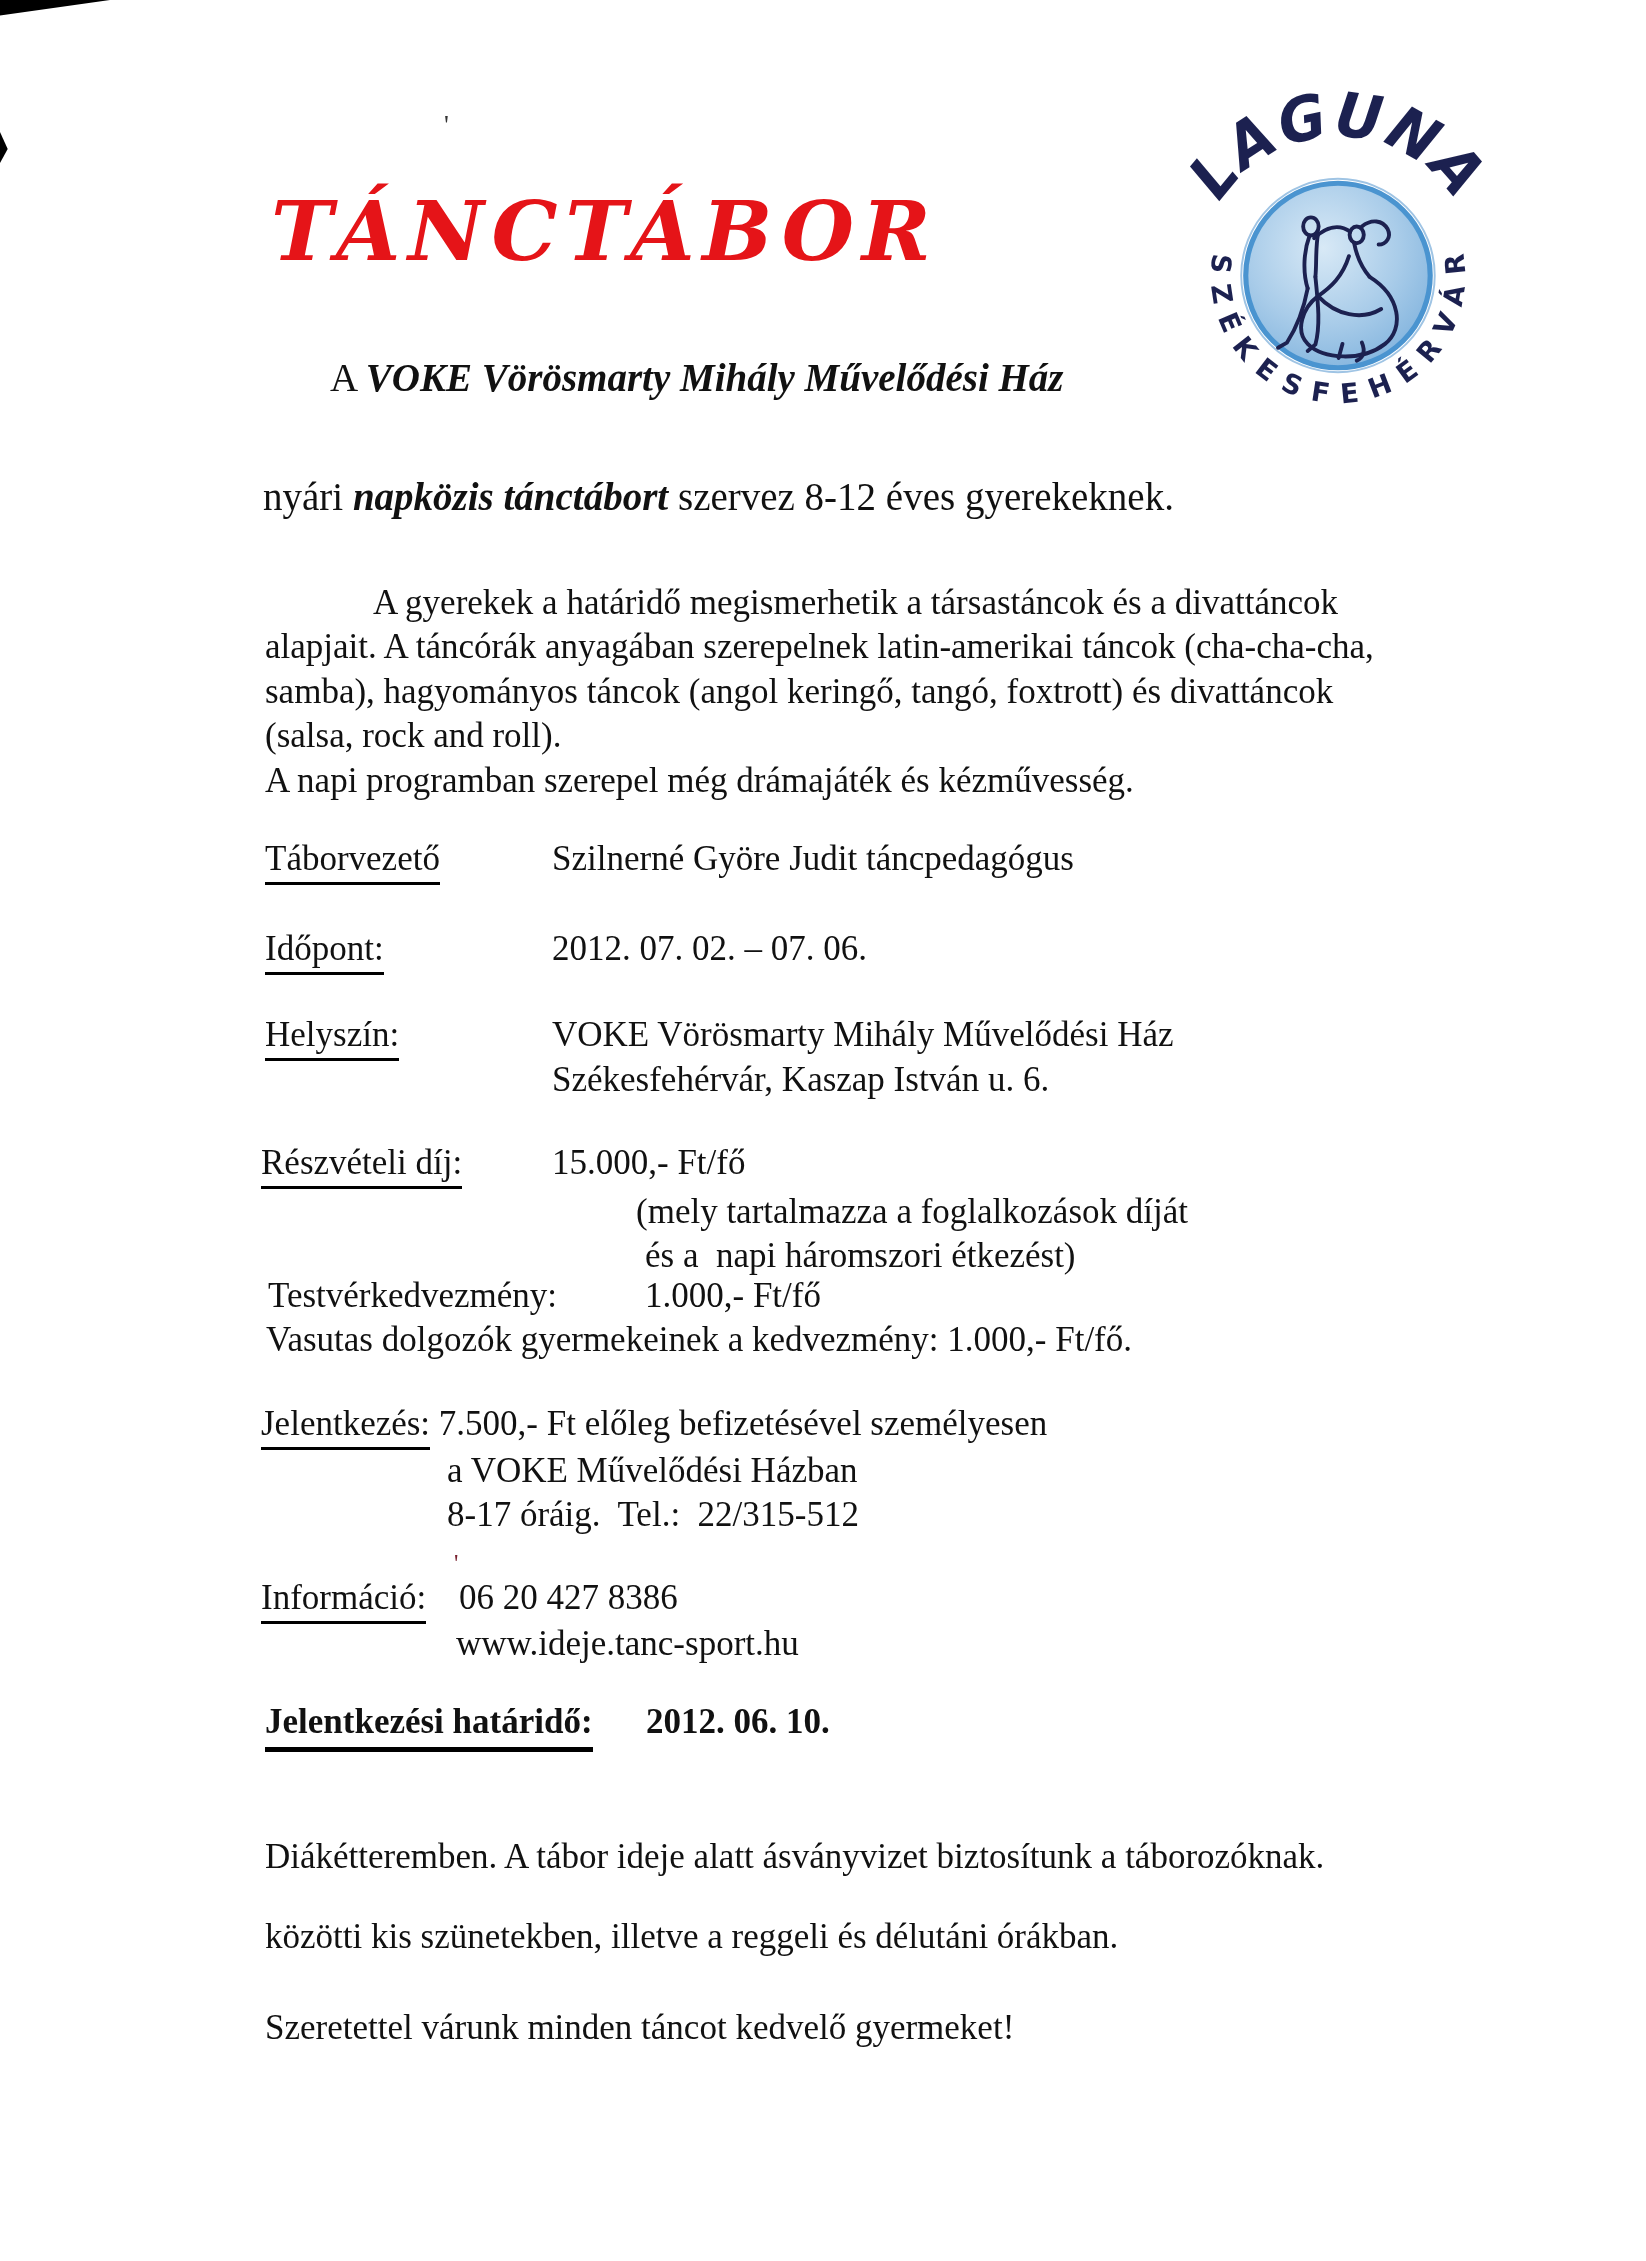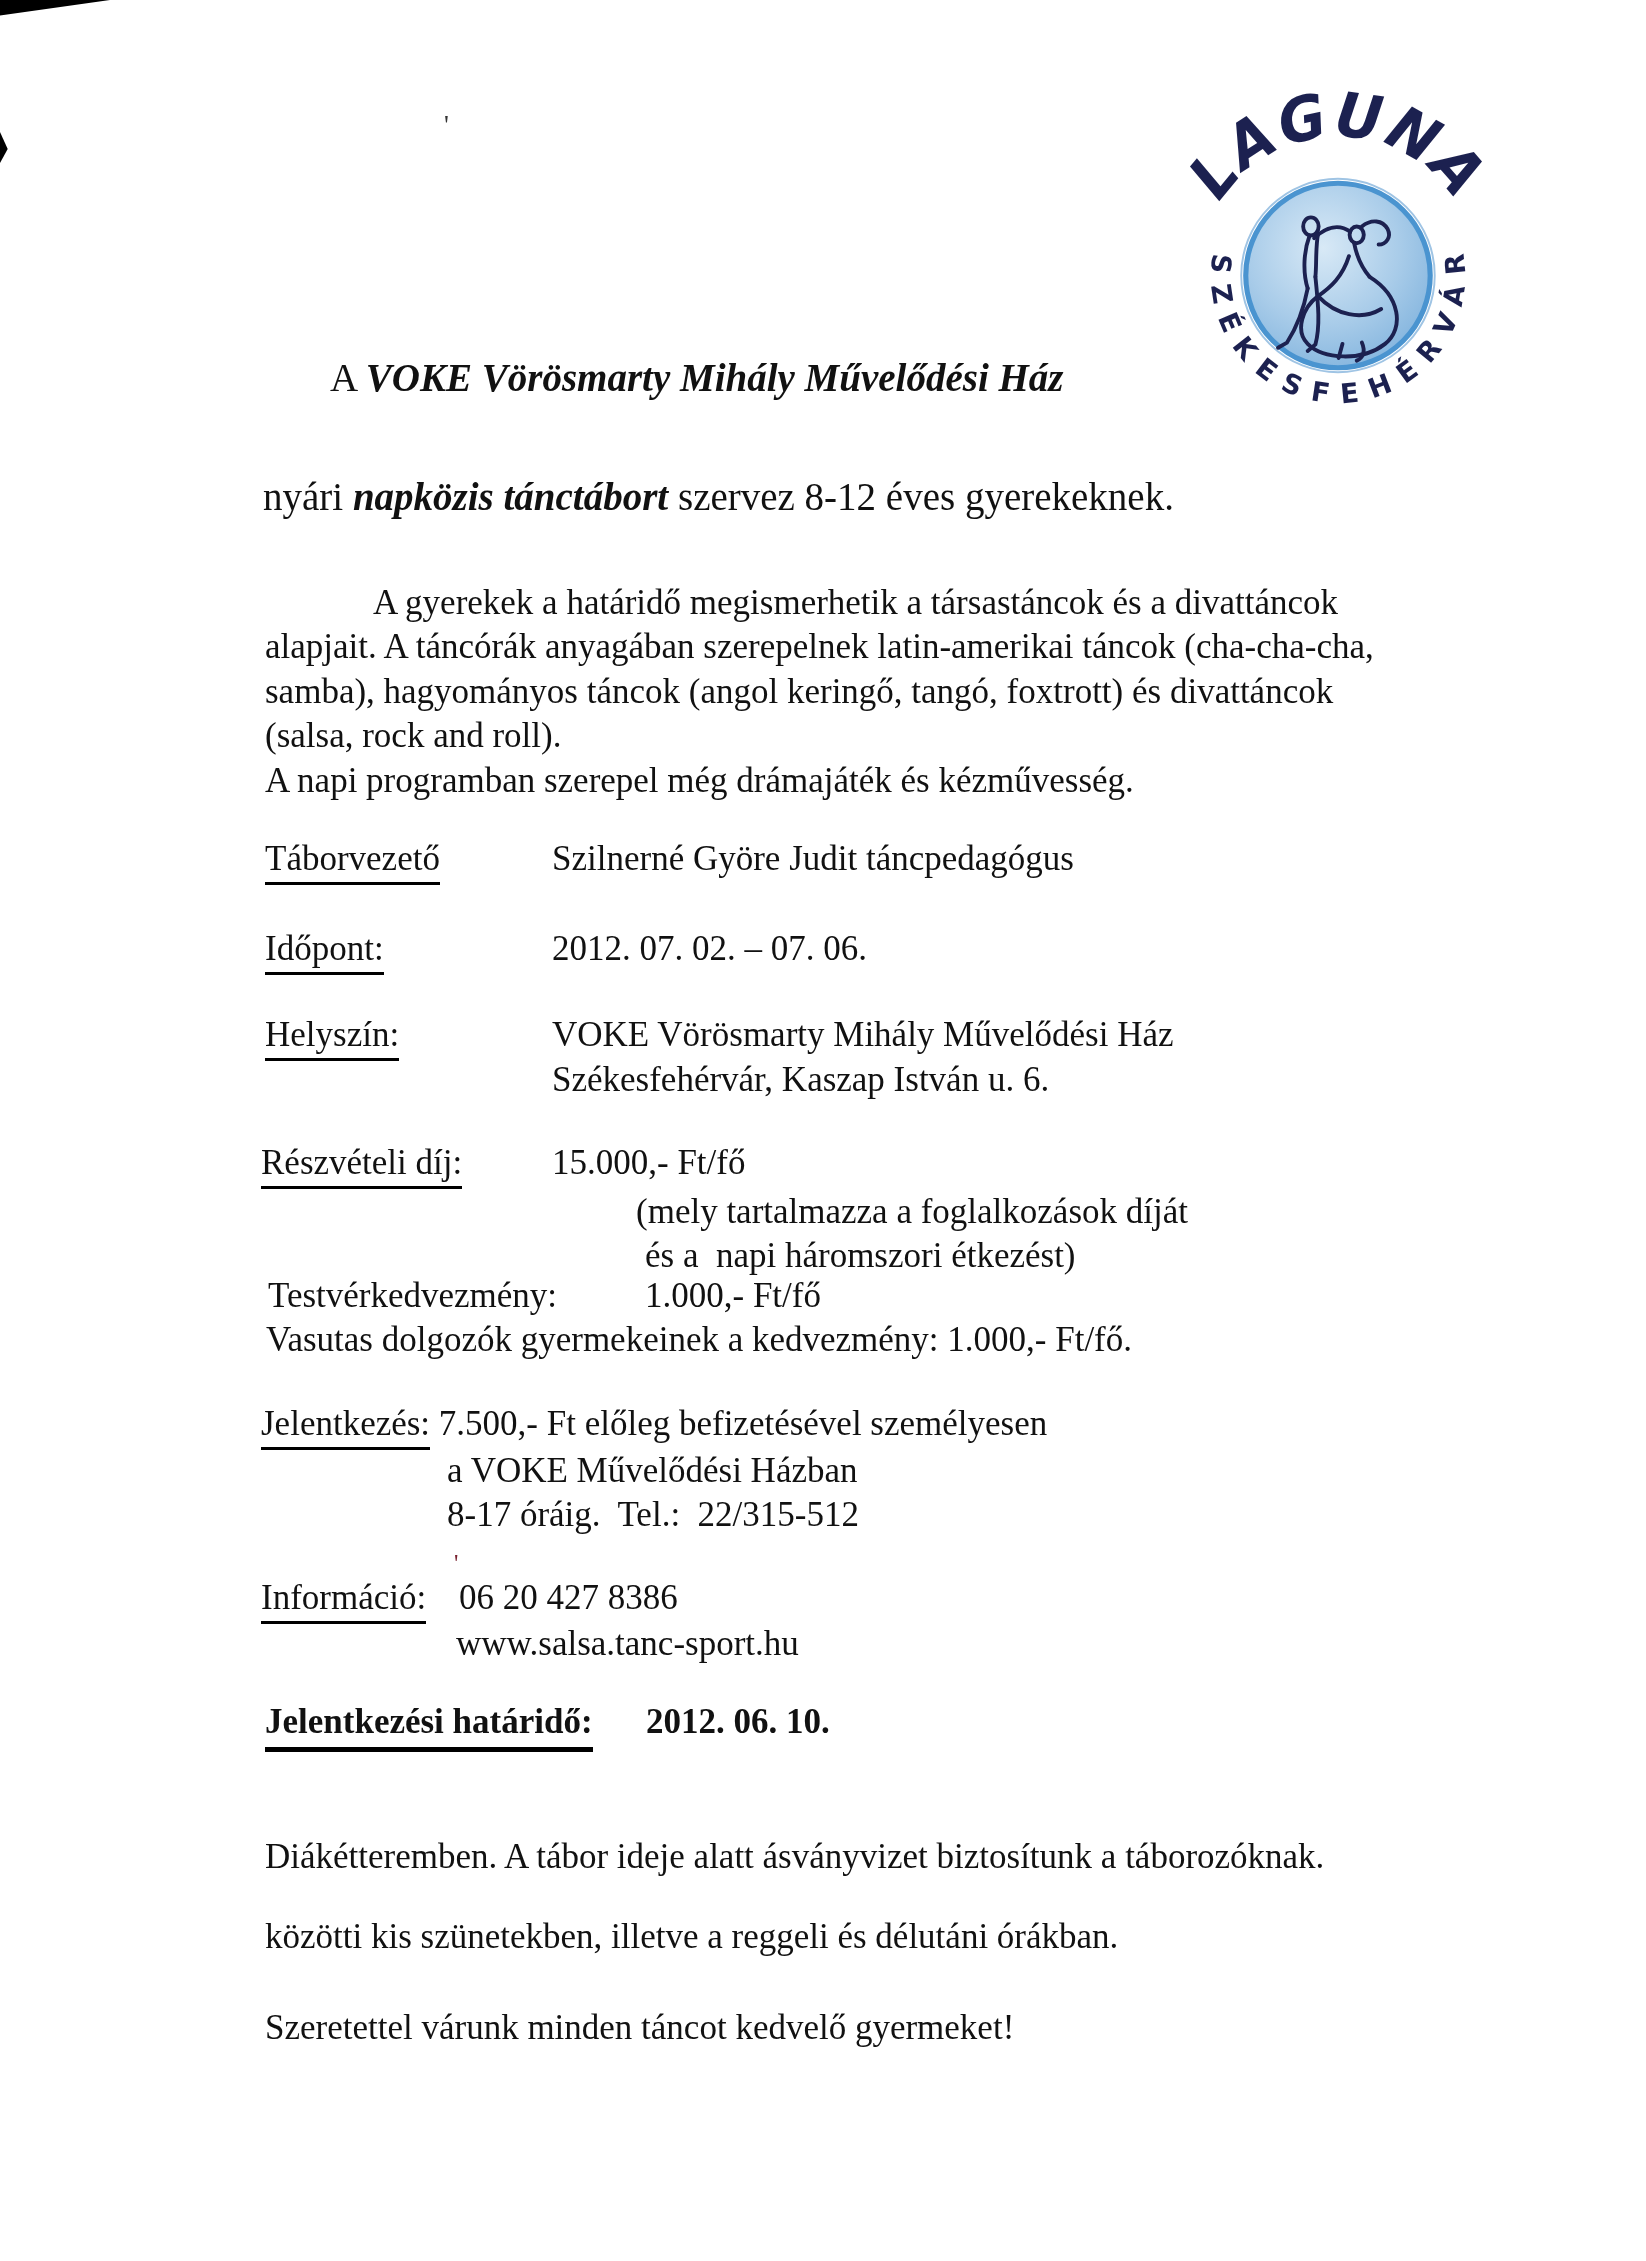--- a/index.html
+++ b/index.html
@@ -37,20 +37,21 @@
 </style>
 </head>
 <body>
 
 <div id="page">
 
   <div class="abs artifact corner-wedge"></div>
   <div class="abs artifact edge-sliver"></div>
   <div class="abs tiny-mark" style="left:444px;top:110px;">'</div>
 
+  <div class="abs title" style="left:271px;top:182px;color:#e51418;">TÁNCTÁBOR</div>
 
   <svg class="abs" style="left:1149px;top:83px;" width="387" height="394" viewBox="0 0 600 610">
     <defs>
       <radialGradient id="ballg" cx="42%" cy="35%" r="75%">
         <stop offset="0%" stop-color="#d8e9f6"></stop>
         <stop offset="55%" stop-color="#a9cce9"></stop>
         <stop offset="100%" stop-color="#7cb0dc"></stop>
       </radialGradient>
       <path id="arcTop" d="M 103,197 A 215,215 0 0 1 483,197" fill="none"></path>
       <path id="arcBottom" d="M 105,240 A 197,197 0 1 0 481,240" fill="none"></path>
@@ -113,21 +114,21 @@
 
   <div class="abs body-txt" style="left:266px;top:1320px;">Vasutas dolgozók gyermekeinek a kedvezmény: 1.000,- Ft/fő.</div>
 
   <div class="abs body-txt" style="left:261px;top:1404px;"><span class="lbl">Jelentkezés:</span><span> 7.500,- Ft előleg befizetésével személyesen</span></div>
   <div class="abs body-txt" style="left:447px;top:1451px;">a VOKE Művelődési Házban</div>
   <div class="abs body-txt" style="left:447px;top:1495px;">8-17 óráig.  Tel.:  22/315-512</div>
 
   <div class="abs tiny-mark2" style="left:454px;top:1550px;">'</div>
   <div class="abs body-txt" style="left:261px;top:1578px;"><span class="lbl">Információ:</span></div>
   <div class="abs body-txt" style="left:459px;top:1578px;">06 20 427 8386</div>
-  <div class="abs body-txt" style="left:456px;top:1624px;">www.salsa.tanc-sport.hu</div>
+  <div class="abs body-txt" style="left:456px;top:1624px;">www.ideje.tanc-sport.hu</div>
 
   <div class="abs body-txt" style="left:265px;top:1702px;"><span class="lbl-thick">Jelentkezési határidő:</span></div>
   <div class="abs body-txt" style="left:646px;top:1702px;font-weight:700;">2012. 06. 10.</div>
 
   <div class="abs body-txt" style="left:265px;top:1837px;">Diákétteremben. A tábor ideje alatt ásványvizet biztosítunk a táborozóknak.</div>
   <div class="abs body-txt" style="left:265px;top:1917px;">közötti kis szünetekben, illetve a reggeli és délutáni órákban.</div>
 
   <div class="abs body-txt" style="left:265px;top:2008px;">Szeretettel várunk minden táncot kedvelő gyermeket!</div>
 
 </div>

